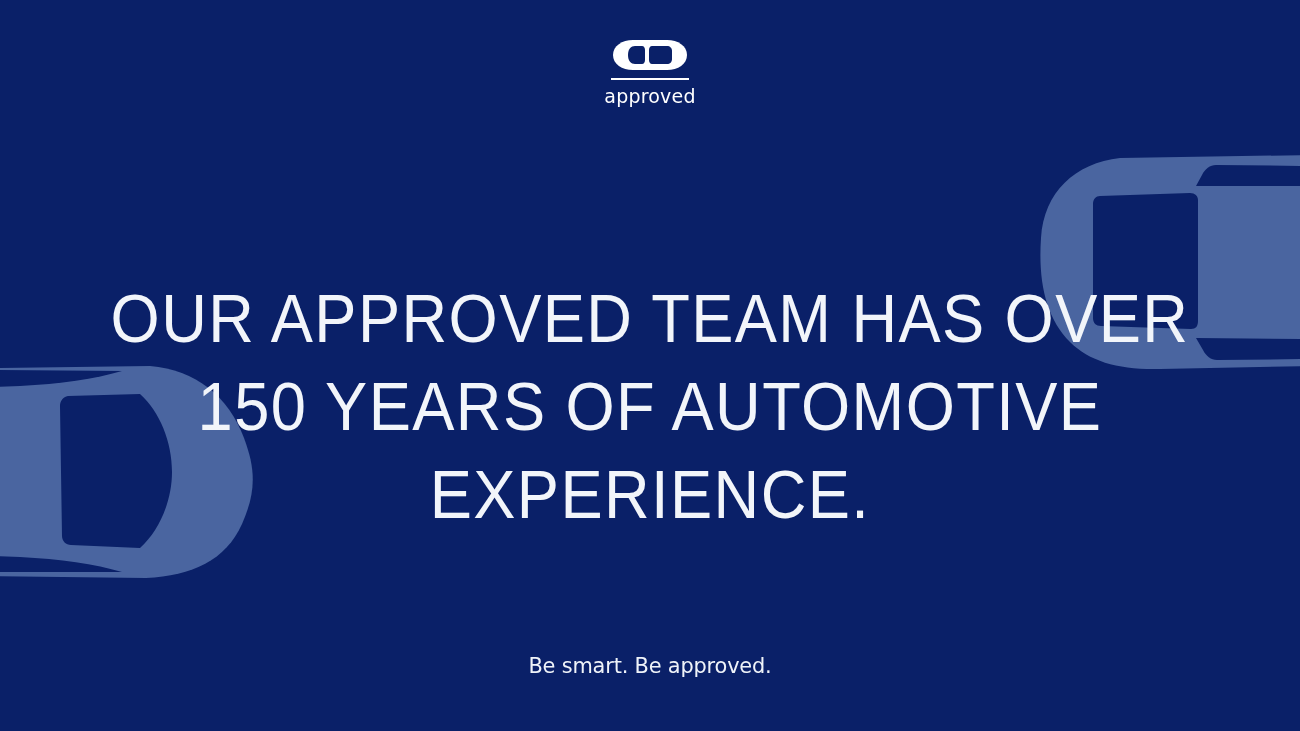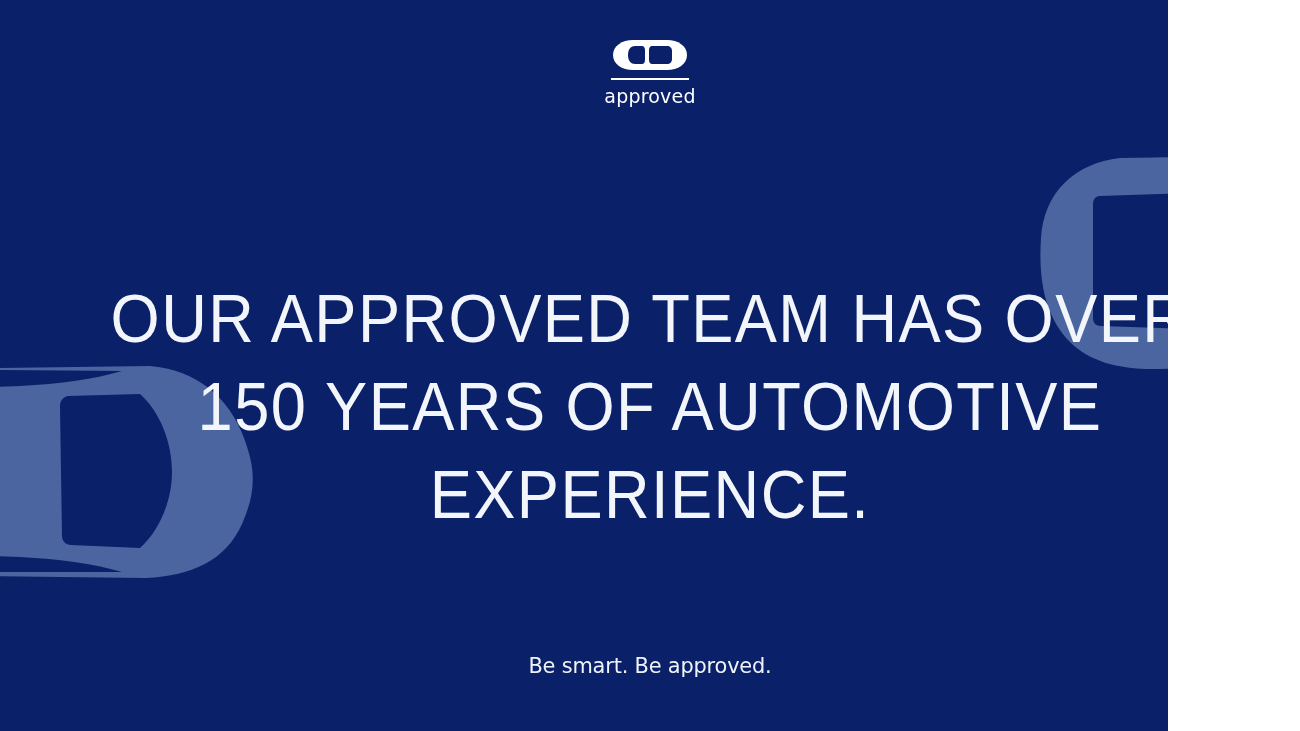--- a/index.html
+++ b/index.html
@@ -8,21 +8,21 @@
   }
   body {
     width: 1300px;
     height: 731px;
     overflow: hidden;
     font-family: "Liberation Sans", sans-serif;
   }
 
   #slide {
     position: relative;
-    width: 1168px;
+    width: 1300px;
     height: 731px;
     background: #0A2068;
     overflow: hidden;
   }
 
   
   .bg-art {
     position: absolute;
     inset: 0;
     width: 1300px;

